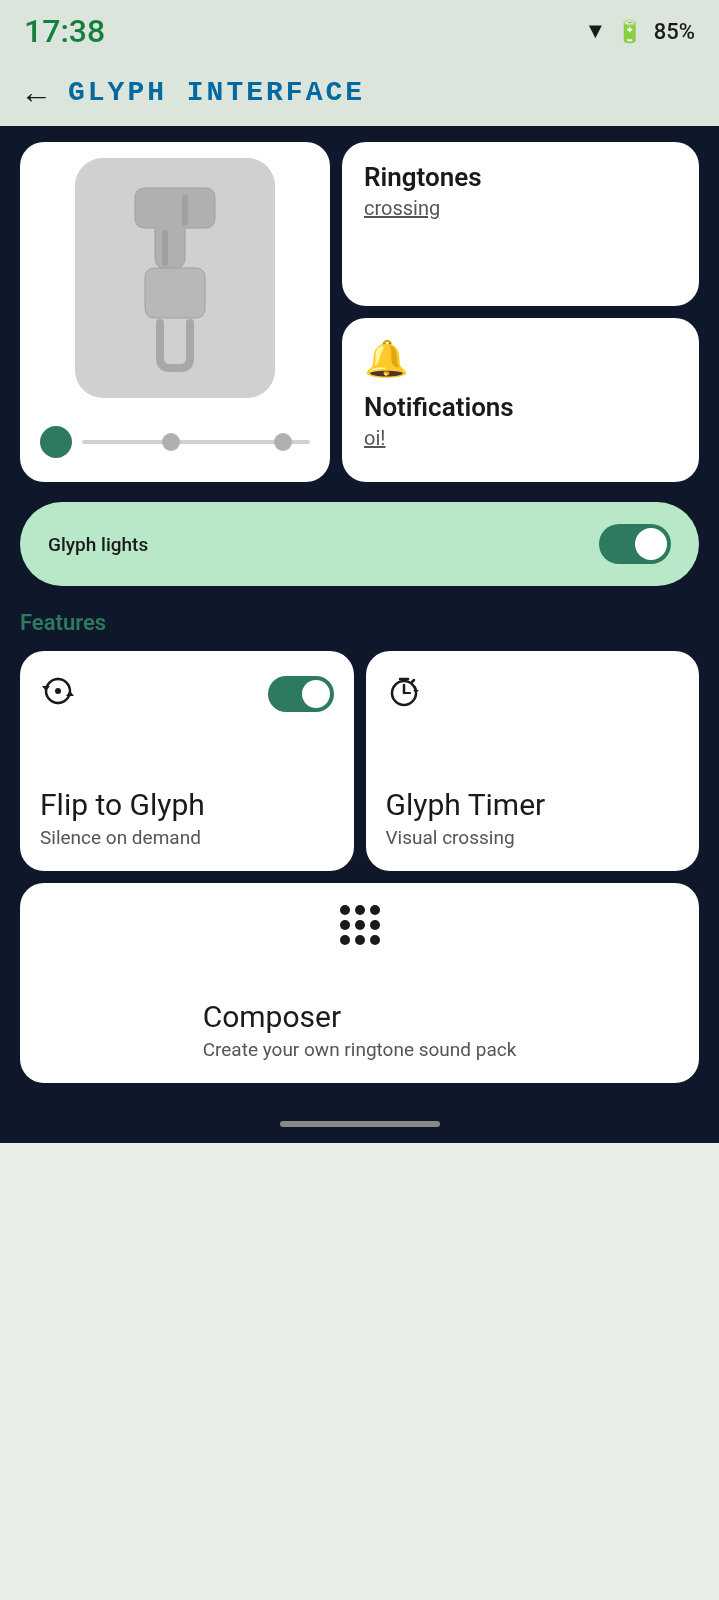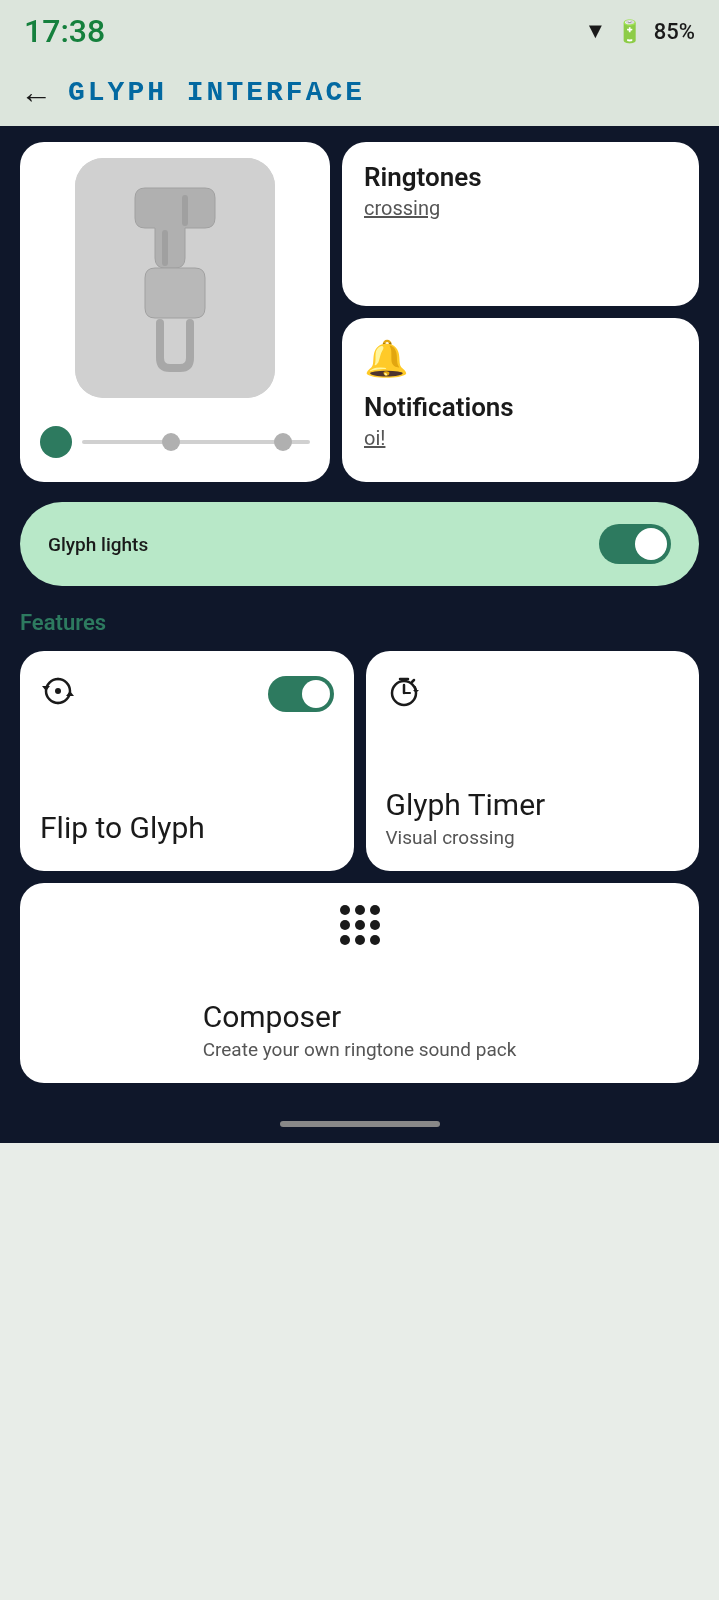--- a/index.html
+++ b/index.html
@@ -410,20 +410,21 @@
               <polygon points="30,18 34,23 26,23" fill="#1a1a1a"></polygon>
               <circle cx="18" cy="18" r="3" fill="#1a1a1a"></circle>
             </svg>
           </span>
           <div class="toggle-switch-small">
             <div class="knob"></div>
           </div>
         </div>
         <div class="feature-card-bottom">
           <div class="feature-title">Flip to Glyph</div>
+          <div class="feature-desc">Silence on demand</div>
         </div>
       </div>
 
       <div class="feature-card">
         <div class="feature-card-top">
           <span class="feature-icon">
             <svg width="36" height="36" viewBox="0 0 36 36" fill="none">
               <circle cx="18" cy="20" r="12" stroke="#1a1a1a" stroke-width="2.5"></circle>
               <path d="M18 20 L18 12" stroke="#1a1a1a" stroke-width="2.5" stroke-linecap="round"></path>
               <path d="M18 20 L24 20" stroke="#1a1a1a" stroke-width="2" stroke-linecap="round"></path>

